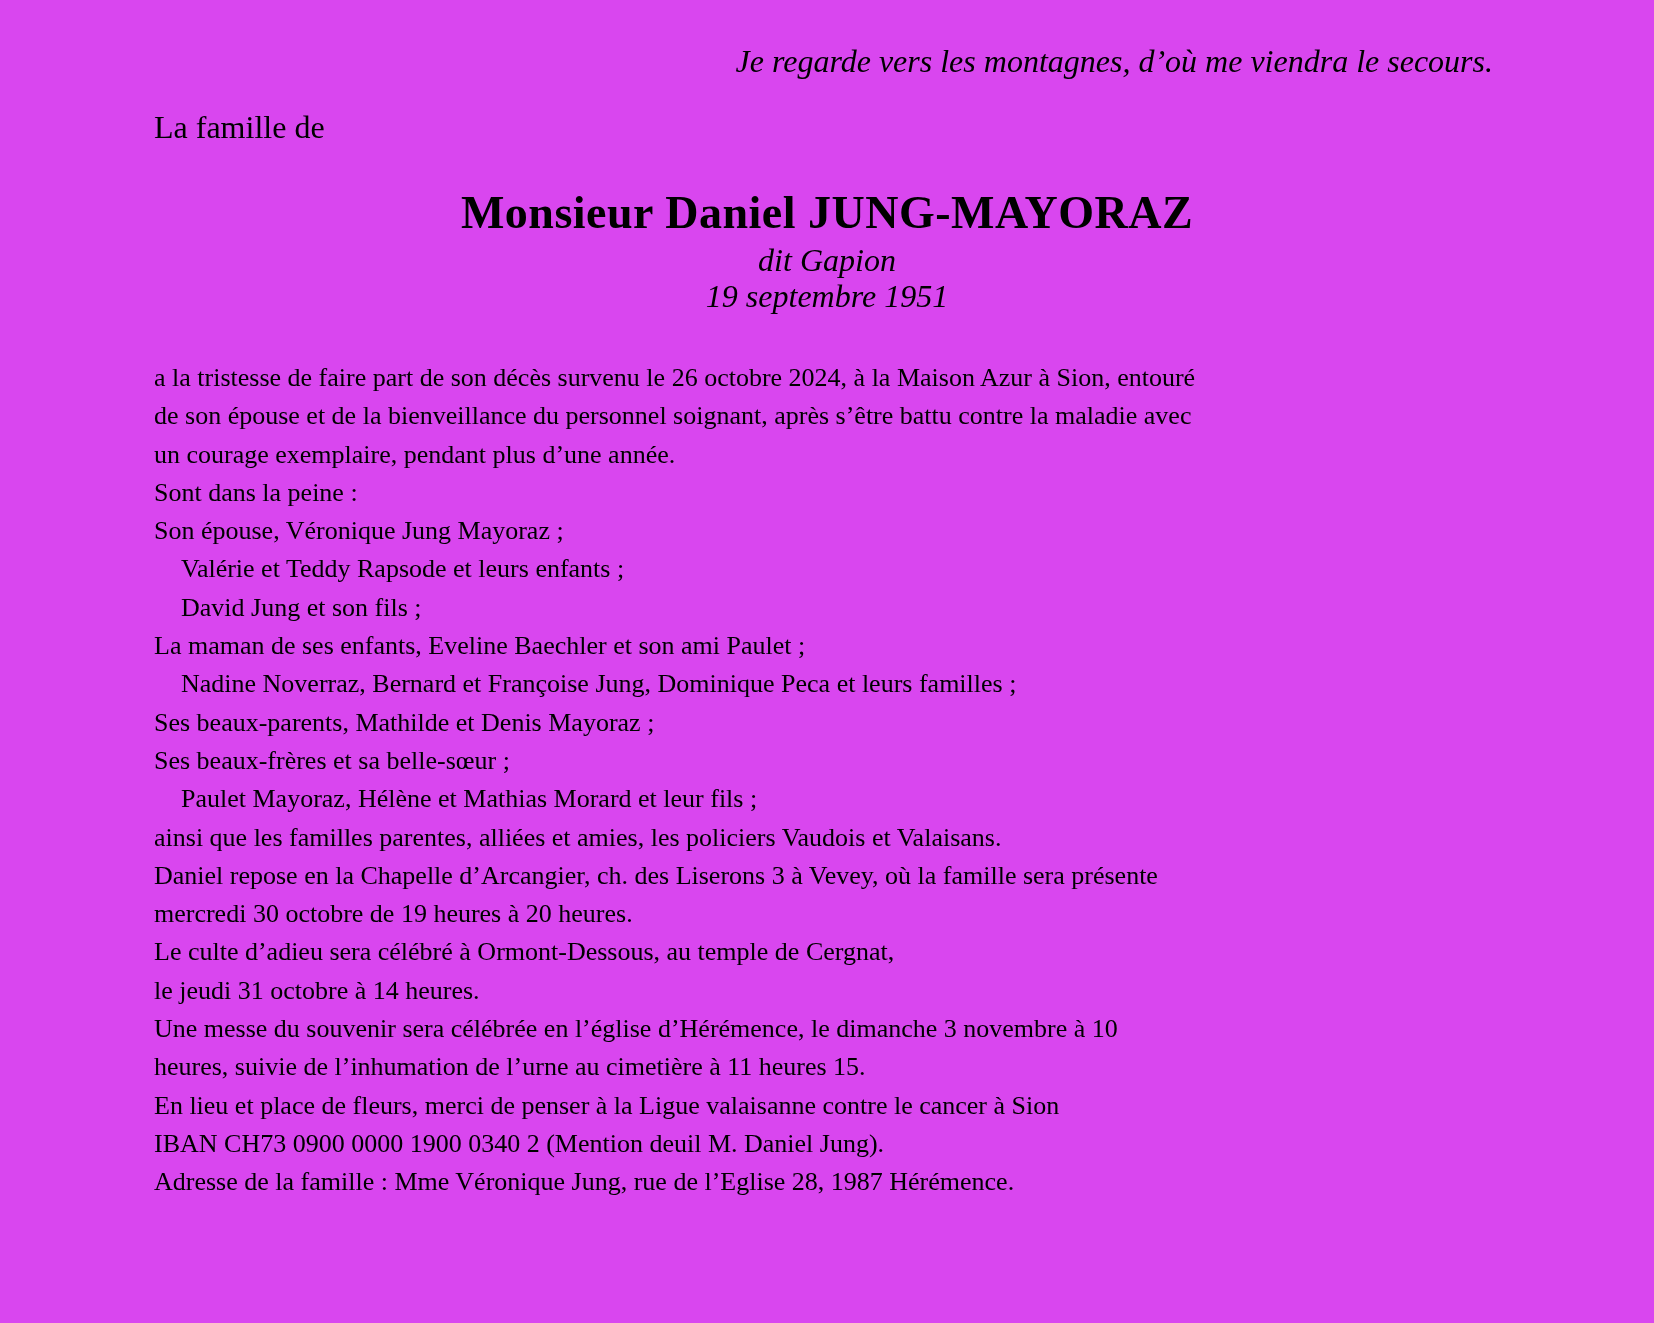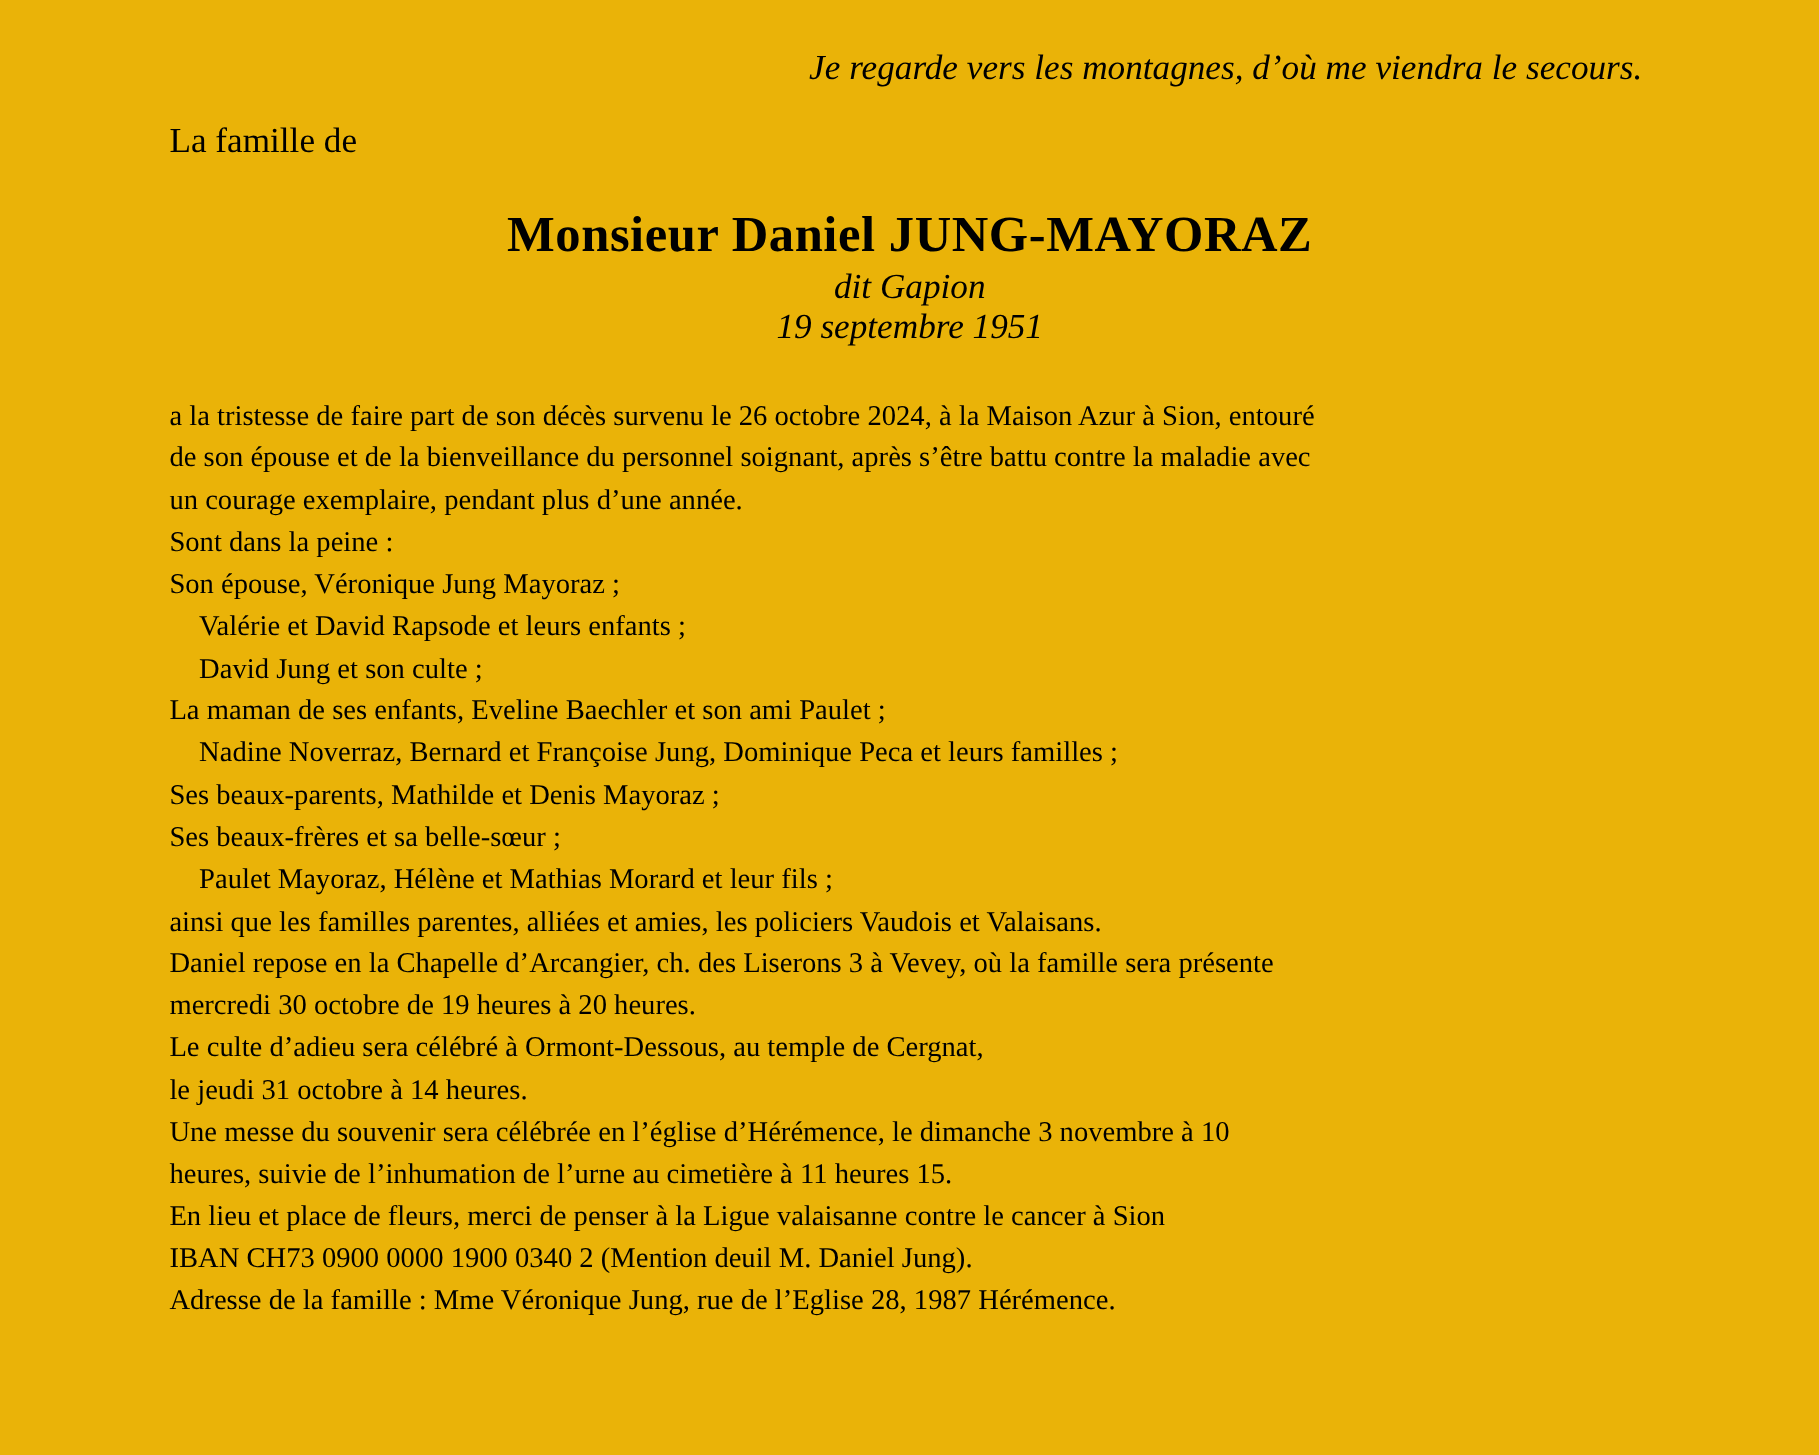--- a/index.html
+++ b/index.html
@@ -4,21 +4,21 @@
 <style>
   html, body {
     margin: 0;
     padding: 0;
     background: #ffffff;
   }
   .page {
     position: relative;
     width: 1654px;
     height: 1323px;
-    background: #eab308;
+    background: #d946ef;
     color: #000000;
     font-family: "Liberation Serif", "DejaVu Serif", serif;
     overflow: hidden;
   }
   .quote {
     position: absolute;
     top: 42px;
     right: 161px;
     font-style: italic;
     font-size: 32px;
@@ -89,22 +89,22 @@
   <div class="subtitle nickname">dit Gapion</div>
 
   <div class="subtitle birthdate">19 septembre 1951</div>
 
   <div class="body-text">
       <div class="line"><span>a la tristesse de faire part de son décès survenu le 26 octobre 2024, à la Maison Azur à Sion, entouré</span></div>
       <div class="line"><span>de son épouse et de la bienveillance du personnel soignant, après s’être battu contre la maladie avec</span></div>
       <div class="line"><span>un courage exemplaire, pendant plus d’une année.</span></div>
       <div class="line"><span>Sont dans la peine :</span></div>
       <div class="line"><span>Son épouse, Véronique </span><b>Jung Mayoraz</b><span> ;</span></div>
-      <div class="line indent"><span>Valérie et David </span><b>Rapsode</b><span> et leurs enfants ;</span></div>
-      <div class="line indent"><span>David </span><b>Jung</b><span> et son culte ;</span></div>
+      <div class="line indent"><span>Valérie et Teddy </span><b>Rapsode</b><span> et leurs enfants ;</span></div>
+      <div class="line indent"><span>David </span><b>Jung</b><span> et son fils ;</span></div>
       <div class="line"><span>La maman de ses enfants, Eveline </span><b>Baechler</b><span> et son ami Paulet ;</span></div>
       <div class="line indent"><span>Nadine </span><b>Noverraz</b><span>, Bernard et Françoise </span><b>Jung</b><span>, Dominique </span><b>Peca</b><span> et leurs familles ;</span></div>
       <div class="line"><span>Ses beaux-parents, Mathilde et Denis </span><b>Mayoraz</b><span> ;</span></div>
       <div class="line"><span>Ses beaux-frères et sa belle-sœur ;</span></div>
       <div class="line indent"><span>Paulet </span><b>Mayoraz</b><span>, Hélène et Mathias </span><b>Morard</b><span> et leur fils ;</span></div>
       <div class="line"><span>ainsi que les familles parentes, alliées et amies, les policiers Vaudois et Valaisans.</span></div>
       <div class="line"><span>Daniel repose en la Chapelle d’Arcangier, ch. des Liserons 3 à Vevey, où la famille sera présente</span></div>
       <div class="line"><span>mercredi 30 octobre de 19 heures à 20 heures.</span></div>
       <div class="line"><span>Le culte d’adieu sera célébré à Ormont-Dessous, au temple de Cergnat,</span></div>
       <div class="line"><span>le jeudi 31 octobre à 14 heures.</span></div>

